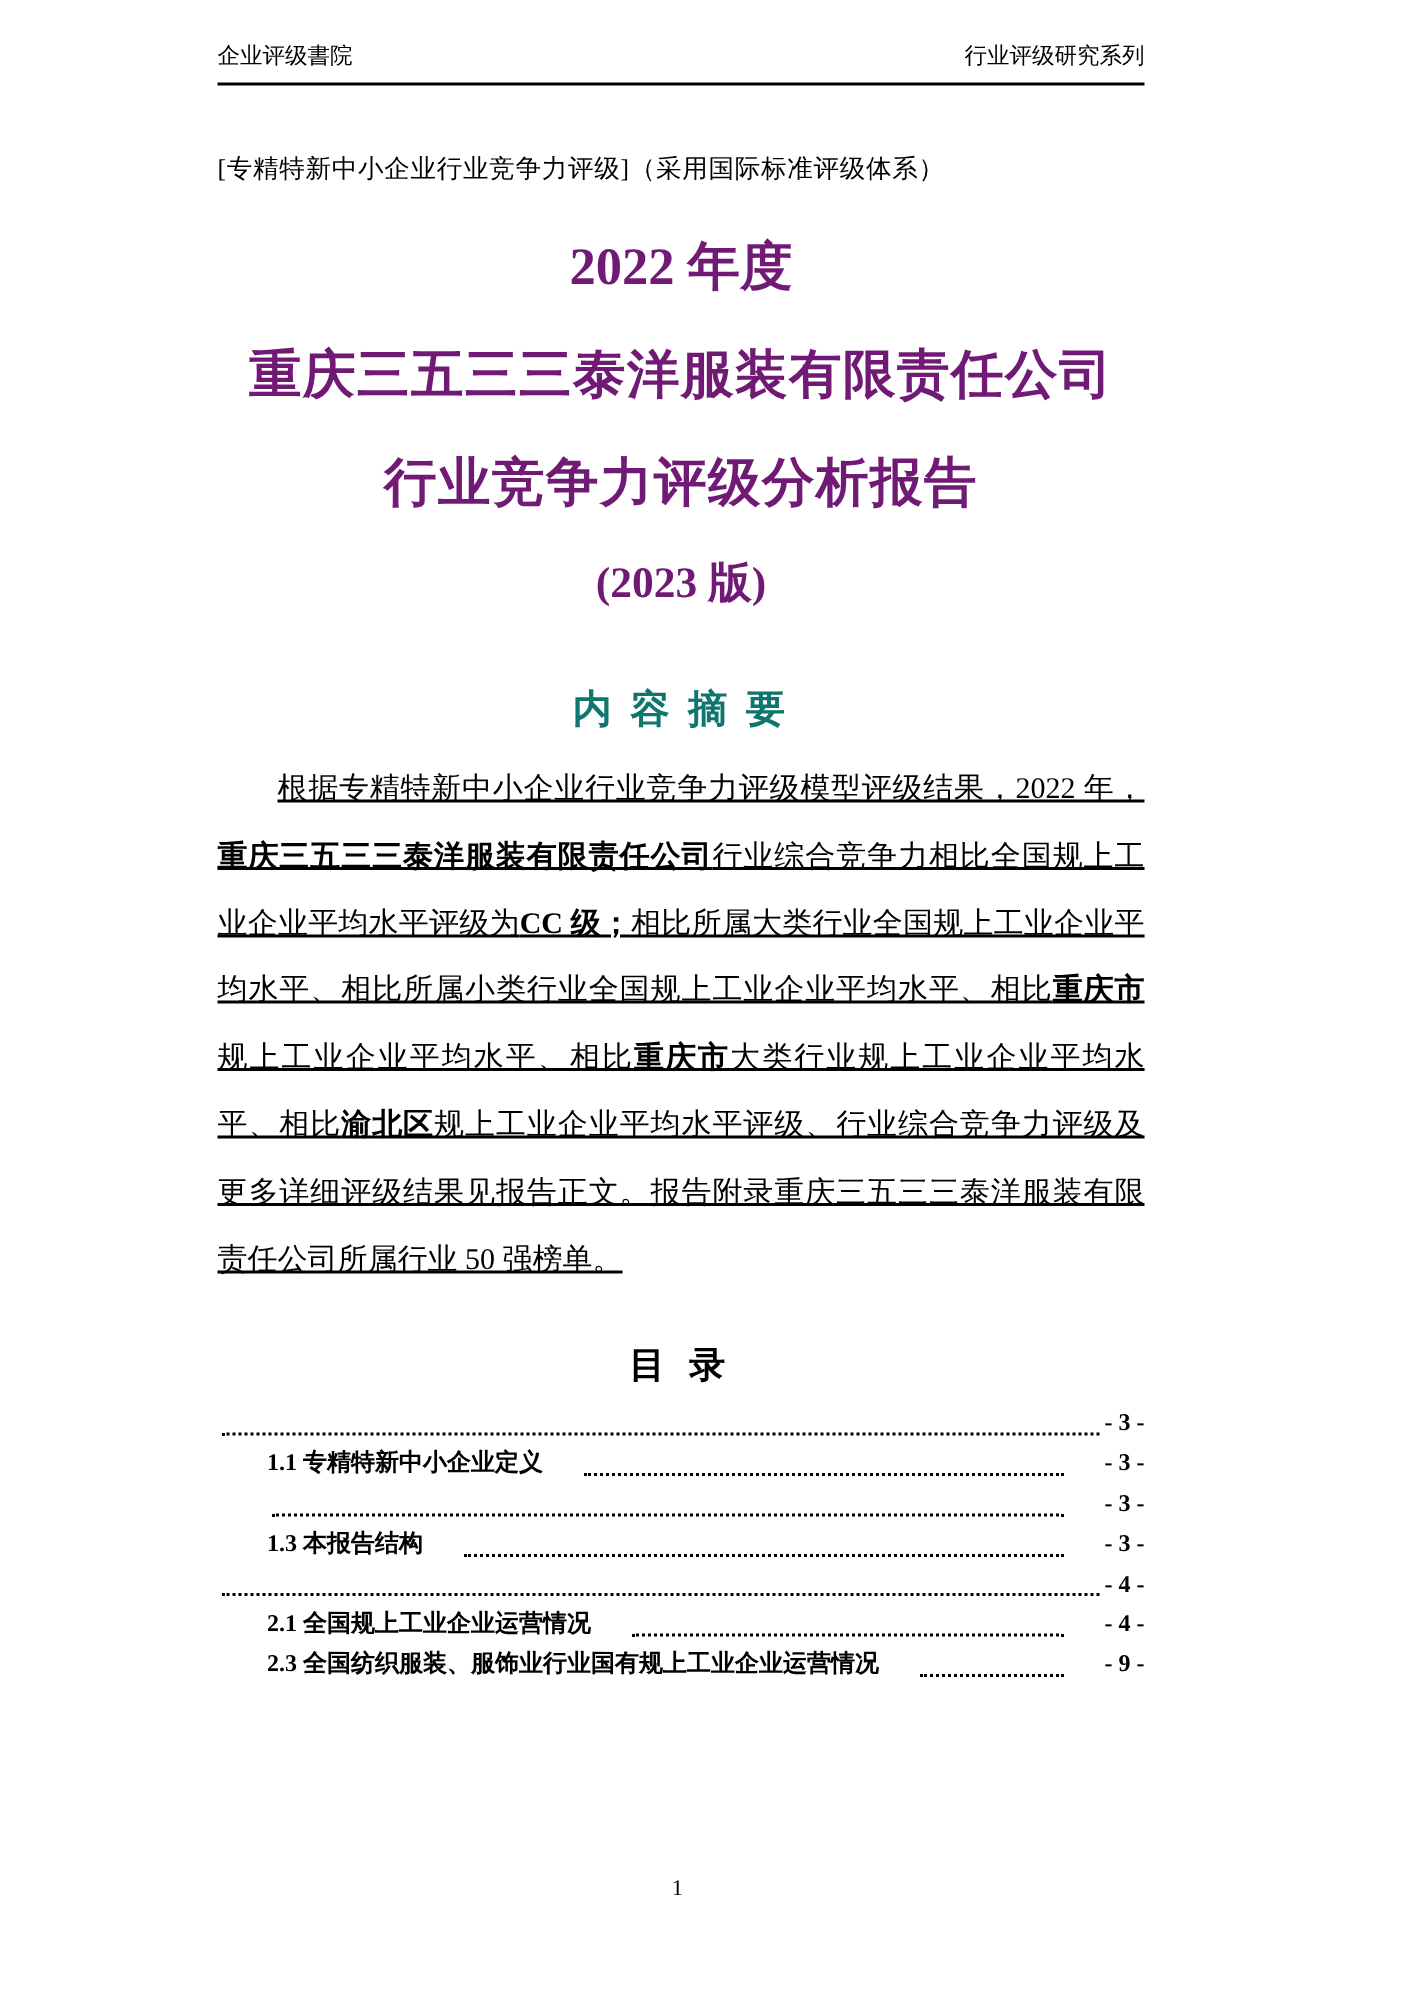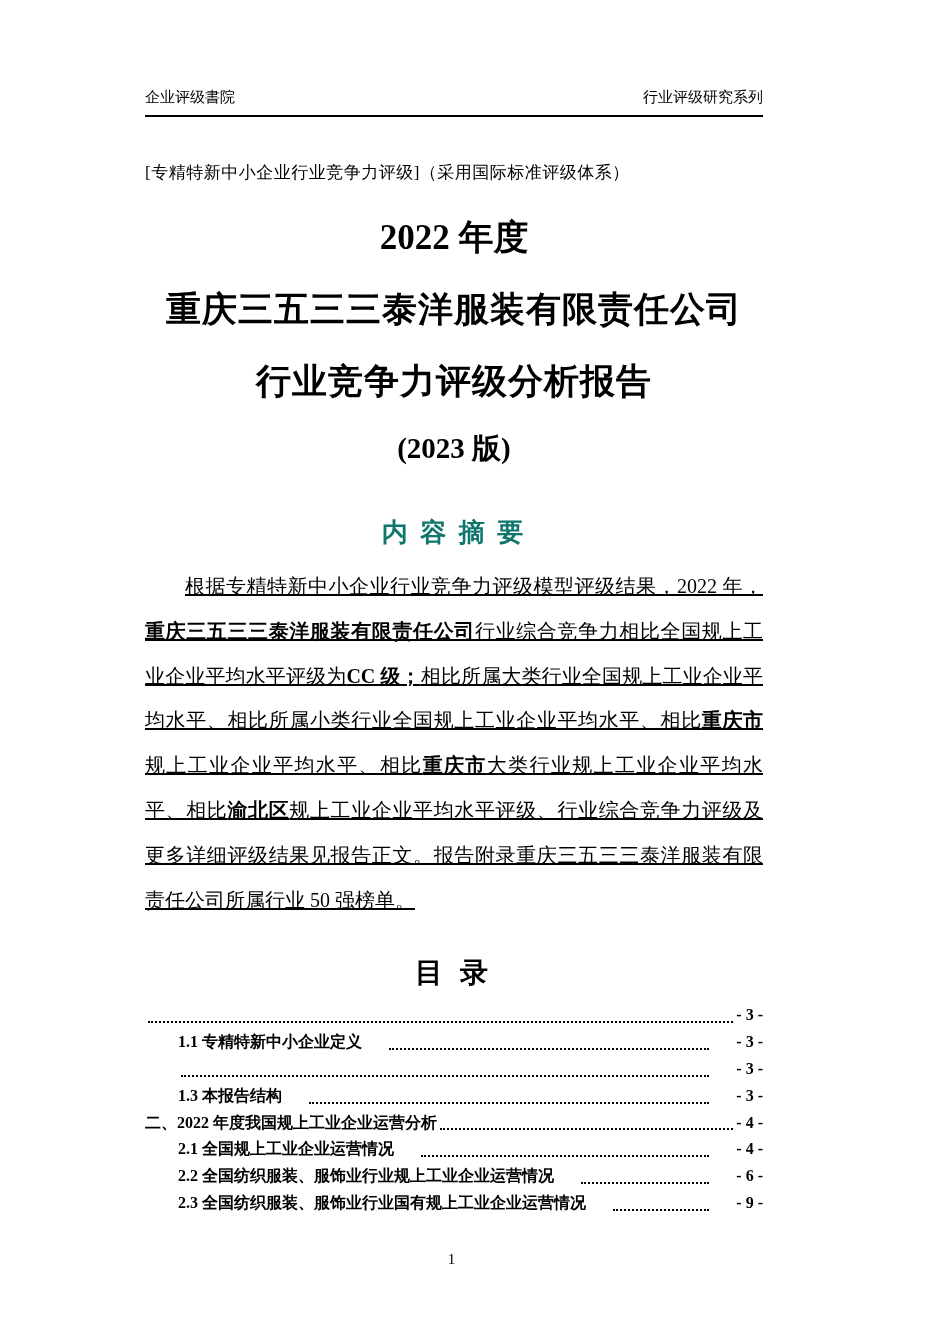--- a/index.html
+++ b/index.html
@@ -1,40 +1,40 @@
 <!DOCTYPE html>
 <html><head>
 <meta charset="utf-8">
 <style>
   html,body { margin:0; padding:0; background:#ffffff; }
   .page {
     position:relative;
     width:903px; height:1344px;
     box-sizing:border-box;
-    padding:88px 140px 0 145px;
+    padding:28px 140px 0 145px;
     background:#ffffff;
     color:#000;
     font-family:"Liberation Serif","DejaVu Serif",serif;
     overflow:hidden;
   }
   .header {
     display:flex;
     justify-content:space-between;
     align-items:flex-end;
     font-size:15px;
     padding-bottom:8px;
     border-bottom:2px solid #000;
   }
   .subtitle {
     margin-top:44px;
     font-size:17px;
     font-weight:normal;
     letter-spacing:0.5px;
   }
-  .title-block { text-align:center; color:#000000; font-weight:bold; }
+  .title-block { text-align:center; color:#701a75; font-weight:bold; }
   .title-year    { font-size:35px; margin-top:30px; }
   .title-company { font-size:35px; margin-top:25px; letter-spacing:1px; }
   .title-report  { font-size:35px; margin-top:25px; letter-spacing:1px; }
   .title-edition { font-size:29px; margin-top:24px; }
   .summary-heading {
     text-align:center;
     font-size:26px;
     font-weight:bold;
     margin-top:46px;
     letter-spacing:3px;
@@ -44,21 +44,21 @@
     margin:14px 0 0 0;
     font-size:20px;
     line-height:2.24;
     text-align:justify;
     text-indent:2em;
     text-decoration:underline;
   }
   .summary .b { font-weight:bold; }
   .toc-heading {
     text-align:center;
-    font-size:28px;
+    font-size:24px;
     font-weight:bold;
     margin-top:32px;
     letter-spacing:5px;
   }
   .toc { margin-top:10px; font-size:16px; }
   .toc-row {
     display:flex;
     align-items:flex-end;
     line-height:26.8px;
     font-weight:bold;
@@ -117,33 +117,27 @@
     <div class="toc-row l2">
       <span class="toc-fill"></span>
       <span class="toc-page">- 3 -</span>
     </div>
     <div class="toc-row l2">
       <span class="toc-label">1.3 本报告结构</span>
       <span class="toc-fill"></span>
       <span class="toc-page">- 3 -</span>
     </div>
     <div class="toc-row l1">
-      <span class="toc-label">二、2022 年度我国规上工业企业运营分析</span>
       <span class="toc-fill"></span>
       <span class="toc-page">- 4 -</span>
     </div>
     <div class="toc-row l2">
       <span class="toc-label">2.1 全国规上工业企业运营情况</span>
       <span class="toc-fill"></span>
       <span class="toc-page">- 4 -</span>
-    </div>
-    <div class="toc-row l2">
-      <span class="toc-label">2.2 全国纺织服装、服饰业行业规上工业企业运营情况</span>
-      <span class="toc-fill"></span>
-      <span class="toc-page">- 6 -</span>
     </div>
     <div class="toc-row l2">
       <span class="toc-label">2.3 全国纺织服装、服饰业行业国有规上工业企业运营情况</span>
       <span class="toc-fill"></span>
       <span class="toc-page">- 9 -</span>
     </div>
   </div>
 
   <div class="footer">1</div>
 

